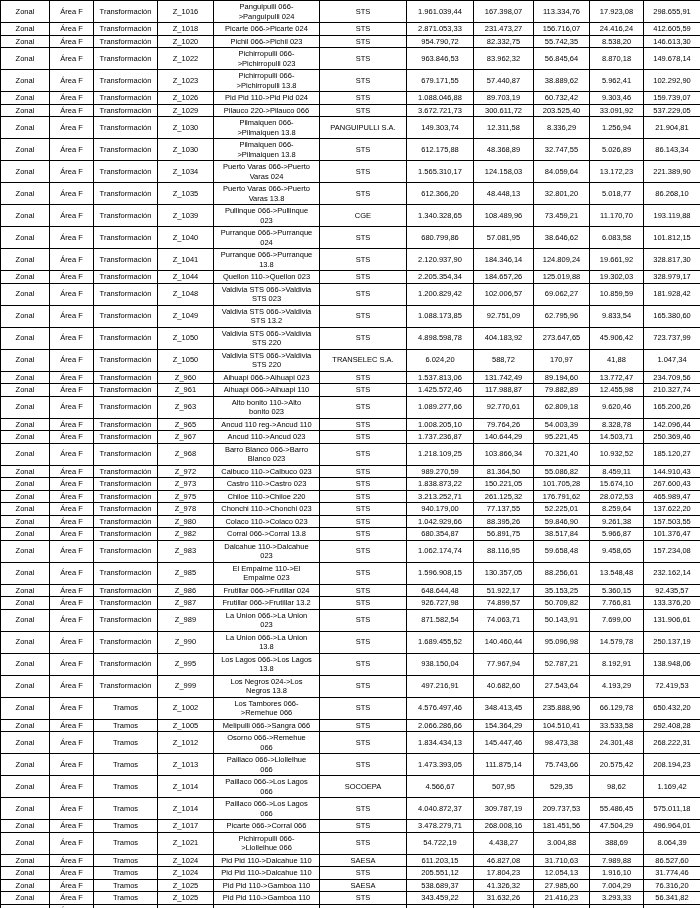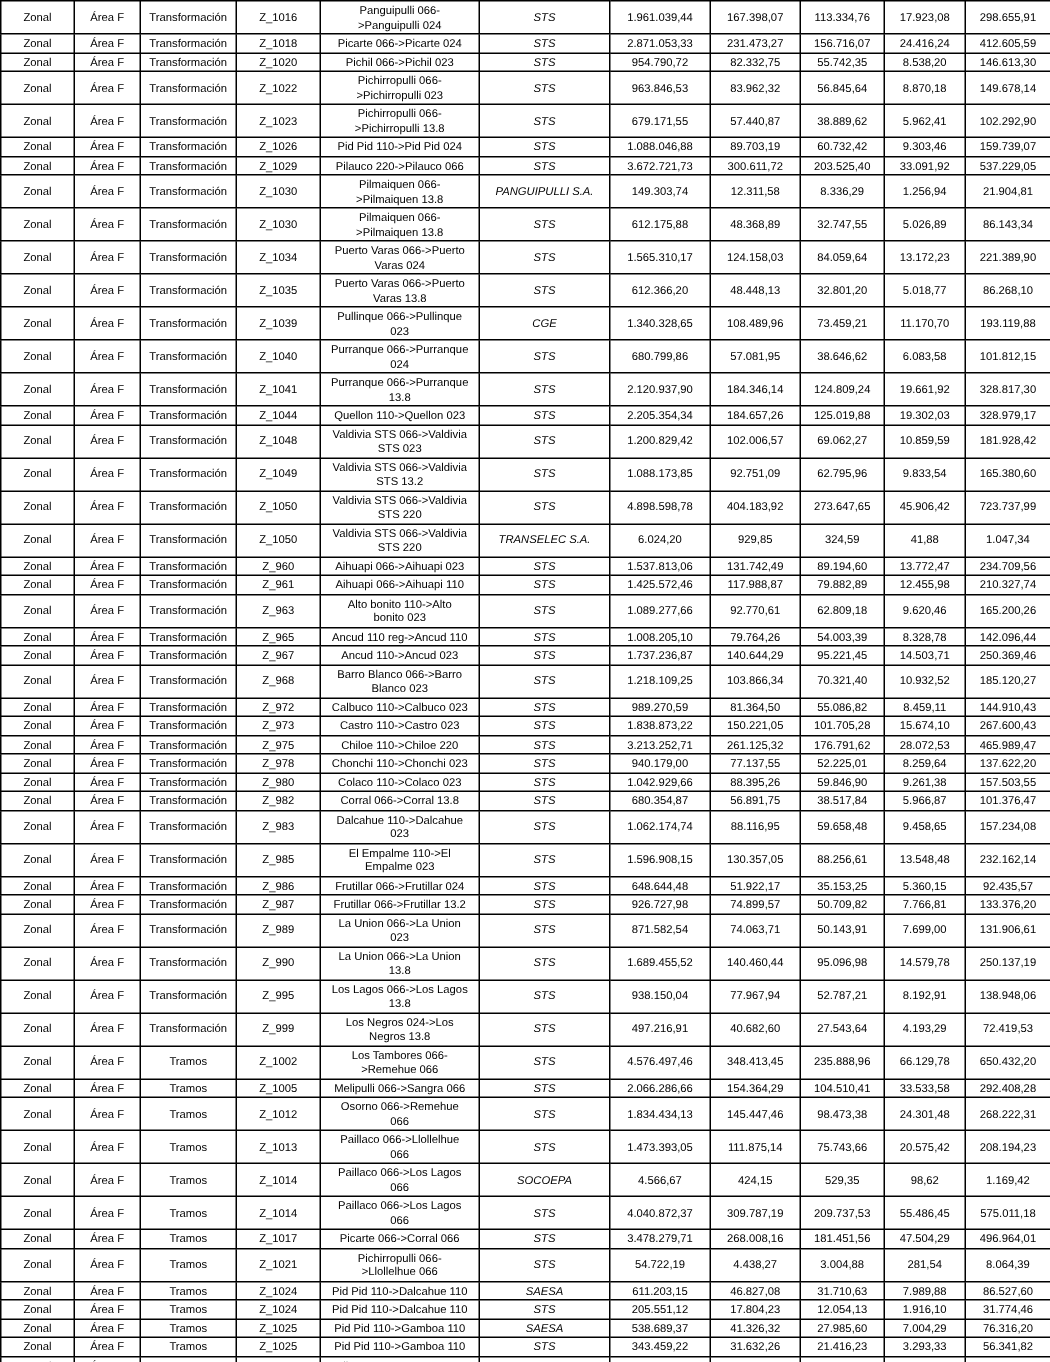--- a/index.html
+++ b/index.html
@@ -26,21 +26,20 @@
     line-height: 9.5px;
     text-align: center;
     vertical-align: middle;
     overflow: hidden;
     word-wrap: break-word;
   }
   td.c-company {
     text-align: left;
     vertical-align: bottom;
     padding-left: 3px;
-    font-style: italic;
   }
   td.c-desc {
     white-space: pre-line;
   }
   td.c-num {
     text-align: center;
   }
 </style>
 </head>
 <body>
@@ -310,22 +309,22 @@
         </tr>
         <tr>
           <td class="c-zonal">Zonal</td>
           <td class="c-area">Área F</td>
           <td class="c-tipo">Transformación</td>
           <td class="c-code">Z_1050</td>
           <td class="c-desc">Valdivia STS 066-&gt;Valdivia
 STS 220</td>
           <td class="c-company">TRANSELEC S.A.</td>
           <td class="c-num">6.024,20</td>
-          <td class="c-num">929,85</td>
-          <td class="c-num">324,59</td>
+          <td class="c-num">588,72</td>
+          <td class="c-num">170,97</td>
           <td class="c-num">41,88</td>
           <td class="c-num">1.047,34</td>
         </tr>
         <tr>
           <td class="c-zonal">Zonal</td>
           <td class="c-area">Área F</td>
           <td class="c-tipo">Transformación</td>
           <td class="c-code">Z_960</td>
           <td class="c-desc">Aihuapi 066-&gt;Aihuapi 023</td>
           <td class="c-company">STS</td>
@@ -647,21 +646,21 @@
         </tr>
         <tr>
           <td class="c-zonal">Zonal</td>
           <td class="c-area">Área F</td>
           <td class="c-tipo">Tramos</td>
           <td class="c-code">Z_1014</td>
           <td class="c-desc">Paillaco 066-&gt;Los Lagos
 066</td>
           <td class="c-company">SOCOEPA</td>
           <td class="c-num">4.566,67</td>
-          <td class="c-num">424,15</td>
+          <td class="c-num">507,95</td>
           <td class="c-num">529,35</td>
           <td class="c-num">98,62</td>
           <td class="c-num">1.169,42</td>
         </tr>
         <tr>
           <td class="c-zonal">Zonal</td>
           <td class="c-area">Área F</td>
           <td class="c-tipo">Tramos</td>
           <td class="c-code">Z_1014</td>
           <td class="c-desc">Paillaco 066-&gt;Los Lagos
@@ -690,21 +689,21 @@
           <td class="c-zonal">Zonal</td>
           <td class="c-area">Área F</td>
           <td class="c-tipo">Tramos</td>
           <td class="c-code">Z_1021</td>
           <td class="c-desc">Pichirropulli 066-
 &gt;Llollelhue 066</td>
           <td class="c-company">STS</td>
           <td class="c-num">54.722,19</td>
           <td class="c-num">4.438,27</td>
           <td class="c-num">3.004,88</td>
-          <td class="c-num">281,54</td>
+          <td class="c-num">388,69</td>
           <td class="c-num">8.064,39</td>
         </tr>
         <tr>
           <td class="c-zonal">Zonal</td>
           <td class="c-area">Área F</td>
           <td class="c-tipo">Tramos</td>
           <td class="c-code">Z_1024</td>
           <td class="c-desc">Pid Pid 110-&gt;Dalcahue 110</td>
           <td class="c-company">SAESA</td>
           <td class="c-num">611.203,15</td>

